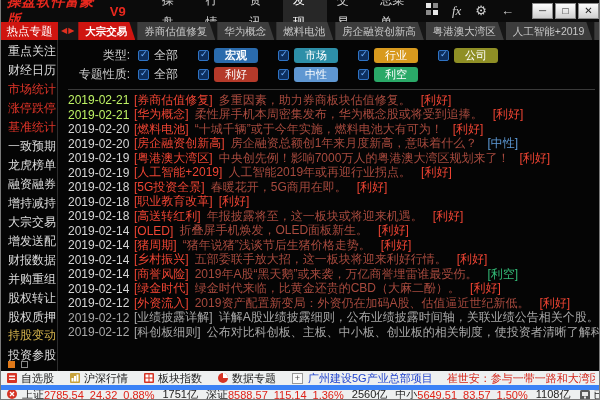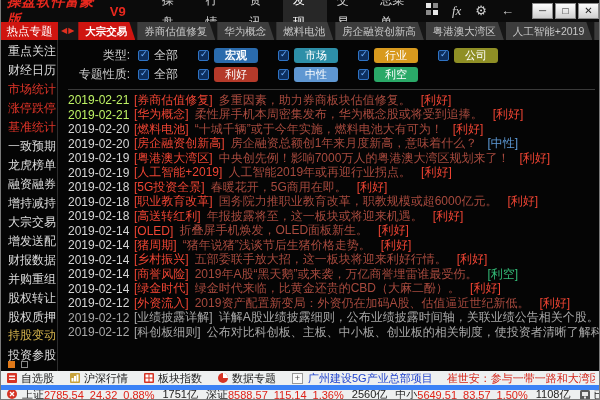--- a/index.html
+++ b/index.html
@@ -268,21 +268,20 @@
         </div>
         <div class="n-row">
           <span class="n-date tone-plain">2019-02-18</span>
           <span class="n-tag tone-hot">5G投资全景</span>
           <span class="n-title tone-hot">春暖花开，5G商用在即。</span>
           <span class="n-suffix tone-good">利好</span>
         </div>
         <div class="n-row">
           <span class="n-date tone-plain">2019-02-18</span>
           <span class="n-tag tone-hot">职业教育改革</span>
-          <span class="n-title tone-hot">国务院力推职业教育改革，职教规模或超6000亿元。</span>
           <span class="n-suffix tone-good">利好</span>
         </div>
         <div class="n-row">
           <span class="n-date tone-plain">2019-02-18</span>
           <span class="n-tag tone-hot">高送转红利</span>
           <span class="n-title tone-hot">年报披露将至，这一板块或将迎来机遇。</span>
           <span class="n-suffix tone-good">利好</span>
         </div>
         <div class="n-row">
           <span class="n-date tone-plain">2019-02-14</span>

